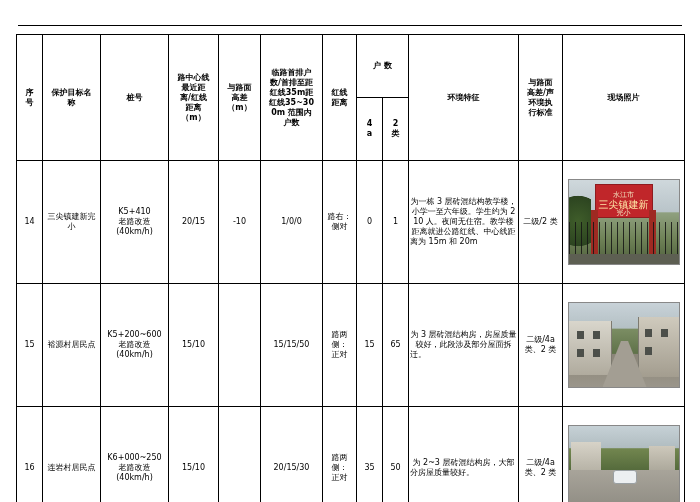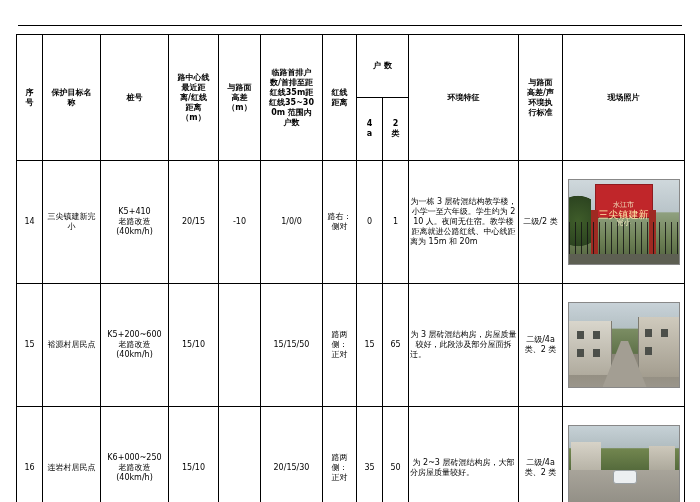--- a/index.html
+++ b/index.html
@@ -111,21 +111,21 @@
   }
   .ph1 .sign {
     position: absolute; top: 4px; left: 26px; width: 58px; height: 34px;
     background: #c0262a;
     border: 1px solid #8e1b1f;
     color: #f3e6c0;
     font-size: 7px;
     line-height: 9px;
     font-family: "DejaVu Sans", "Liberation Sans", sans-serif;
     text-align: center;
-    padding-top: 16px;
+    padding-top: 6px;
     box-sizing: border-box;
   }
   .ph1 .sign .l2 { color:#ffe9a8; font-size: 10px; }
   .ph1 .post-l, .ph1 .post-r {
     position: absolute; top: 30px; width: 7px; height: 52px; background: #9e2a22;
   }
   .ph1 .post-l { left: 22px; }
   .ph1 .post-r { left: 80px; }
   .ph1 .fence {
     position: absolute; bottom: 8px; left: 0; width: 112px; height: 34px;

